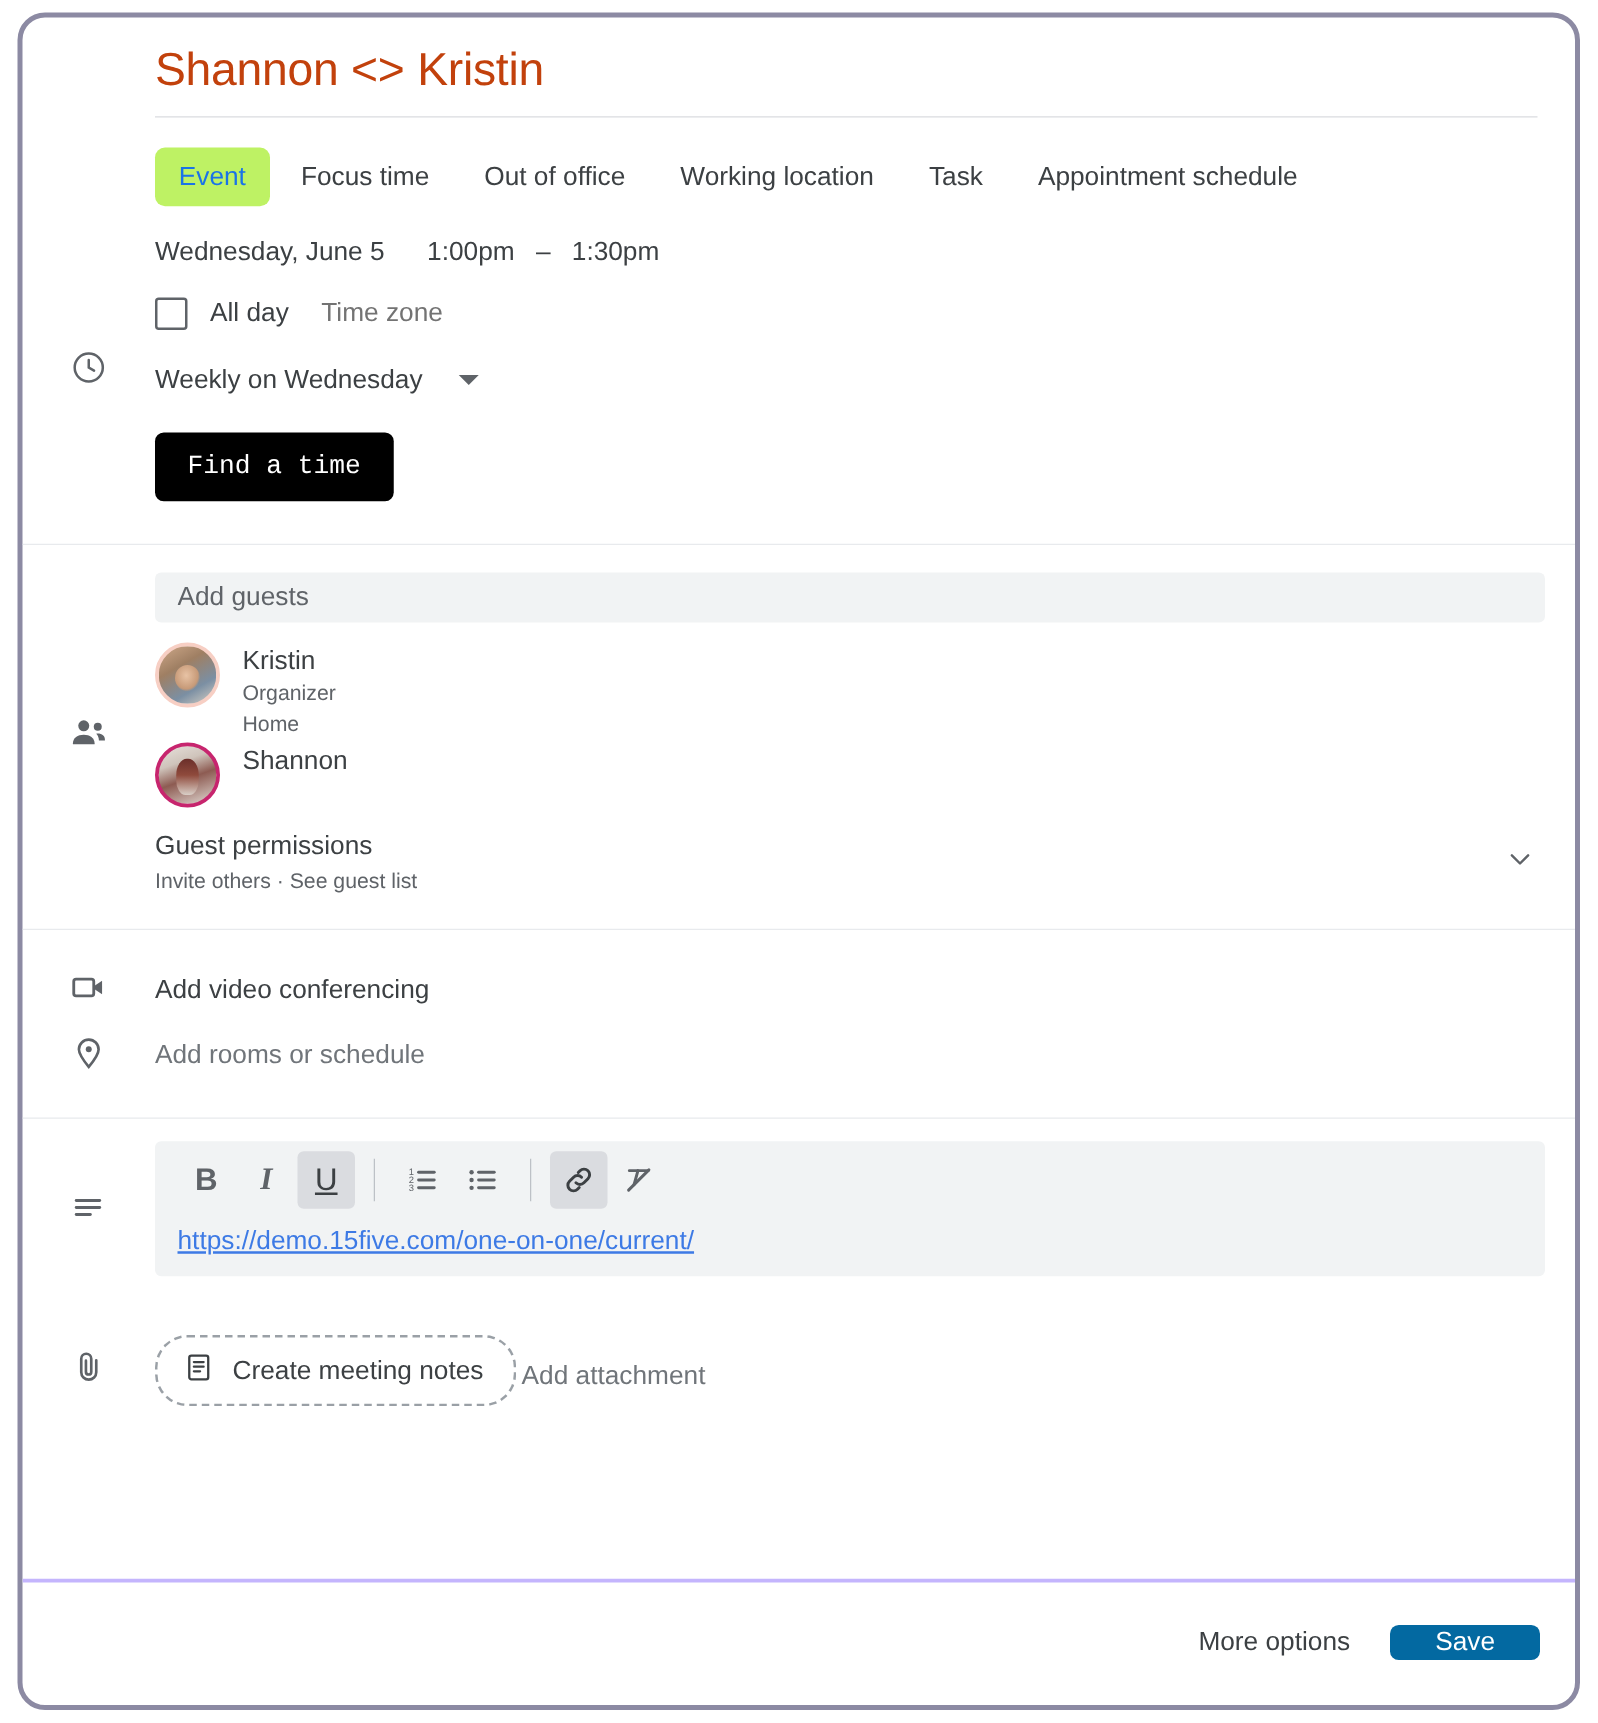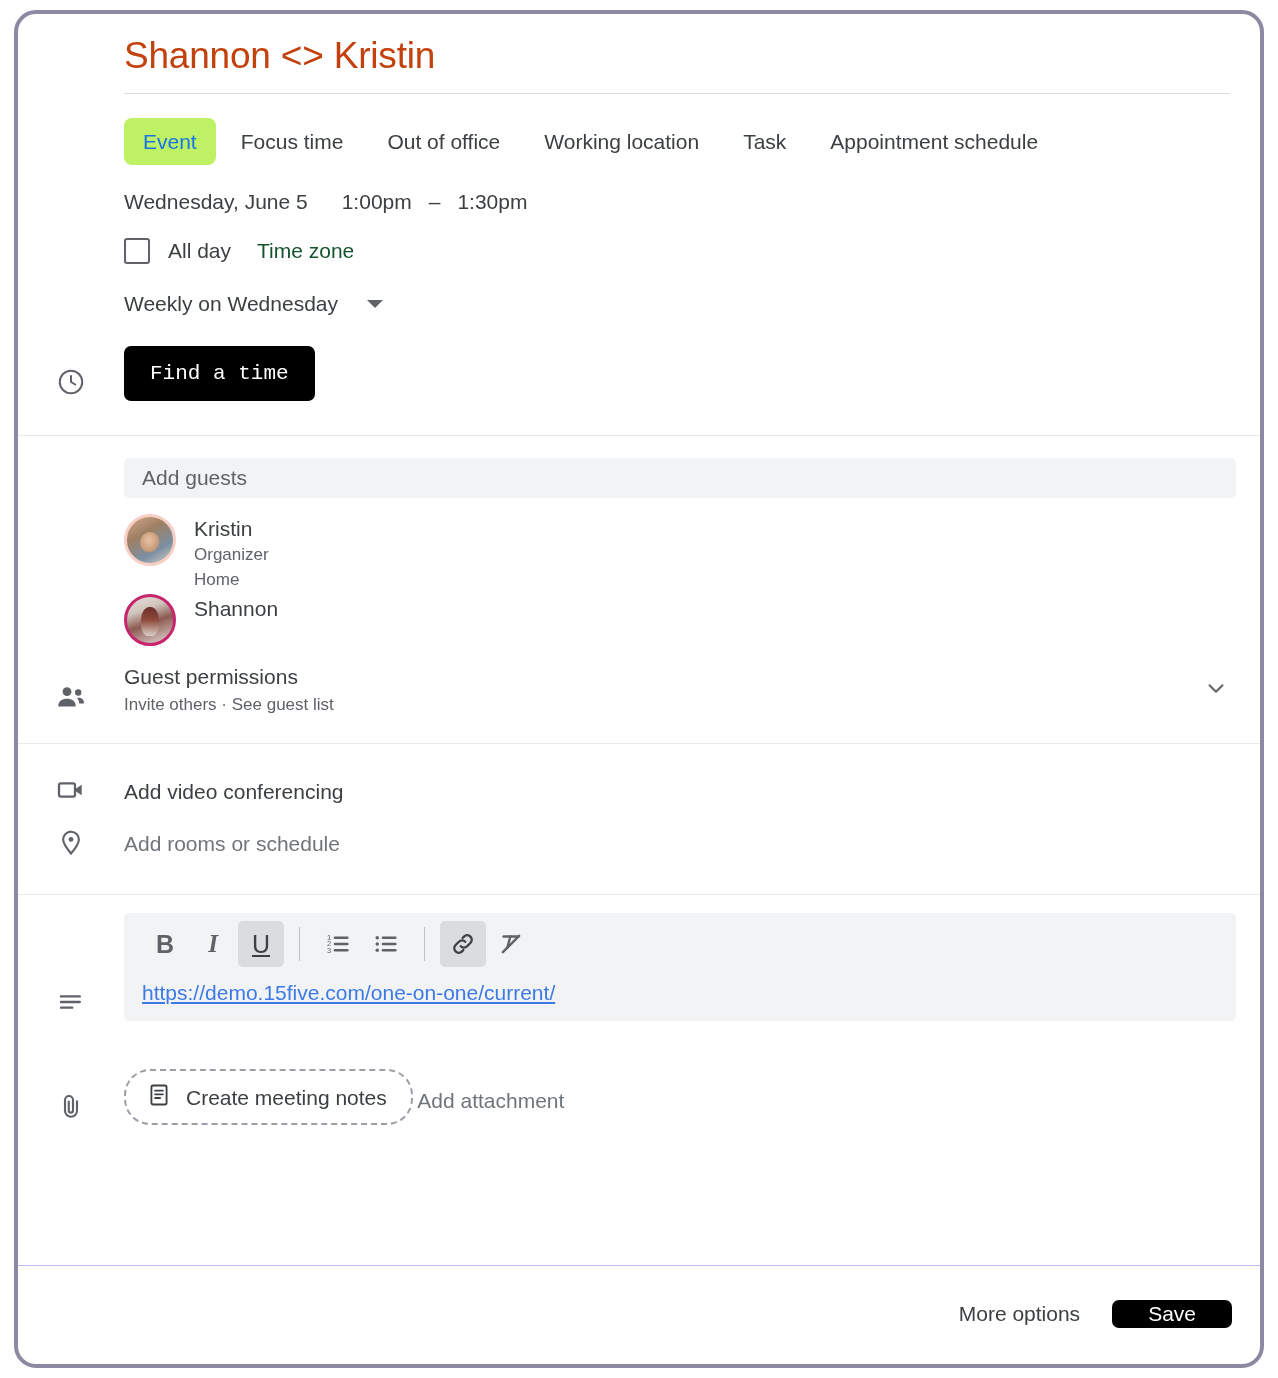--- a/index.html
+++ b/index.html
@@ -63,21 +63,21 @@
 
   
   .section {
     border-bottom: 1px solid #e8eaed;
     position: relative;
   }
   .section.last { border-bottom: none; }
 
   .row {
     display: flex;
-    align-items: flex-end;
+    align-items: center;
   }
   .gutter {
     width: 106px;
     flex: 0 0 106px;
     display: flex;
     justify-content: center;
     padding-top: 2px;
   }
   .content { flex: 1 1 auto; min-width: 0; padding-right: 24px; }
 
@@ -107,21 +107,21 @@
     border-radius: 3px;
     background: #fff;
     cursor: pointer;
     flex: 0 0 auto;
   }
   .allday-label {
     font-size: 21px; color: #3c4043;
     margin-left: 18px; cursor: pointer;
   }
   .timezone-label {
-    font-size: 21px; color: #14532d;
+    font-size: 21px; color: #737373;
     margin-left: 26px; cursor: pointer;
   }
 
   .recurrence {
     display: flex; align-items: center;
     margin-top: 28px; cursor: pointer; width: fit-content;
   }
   .recurrence-text { font-size: 21px; color: #3c4043; }
   .caret {
     width: 0; height: 0;
@@ -291,39 +291,39 @@
     font-size: 21px;
     color: #70757a;
     margin-top: 26px;
     cursor: pointer;
     display: inline-block;
   }
 
   
   .footer {
     margin-top: auto;
-    border-top: 1px solid #c4b5fd;
+    border-top: 3px solid #c4b5fd;
     display: flex;
     align-items: center;
     justify-content: flex-end;
     padding: 20px 28px 22px 28px;
     gap: 10px;
   }
   .more-options {
     background: transparent;
     border: none;
     font-family: inherit;
     font-size: 21px;
     color: #3c4043;
     padding: 16px 22px;
     border-radius: 6px;
     cursor: pointer;
   }
   .save-btn {
-    background: #000000;
+    background: #0369a1;
     color: #fff;
     border: none;
     border-radius: 7px;
     font-family: inherit;
     font-size: 21px;
     padding: 2px 36px;
     cursor: pointer;
   }
 </style>
 </head>

